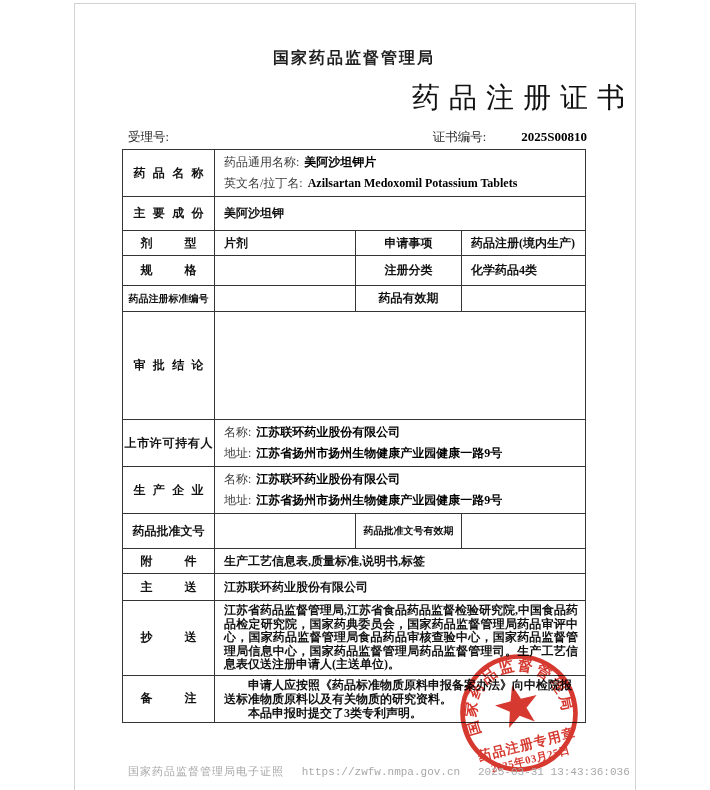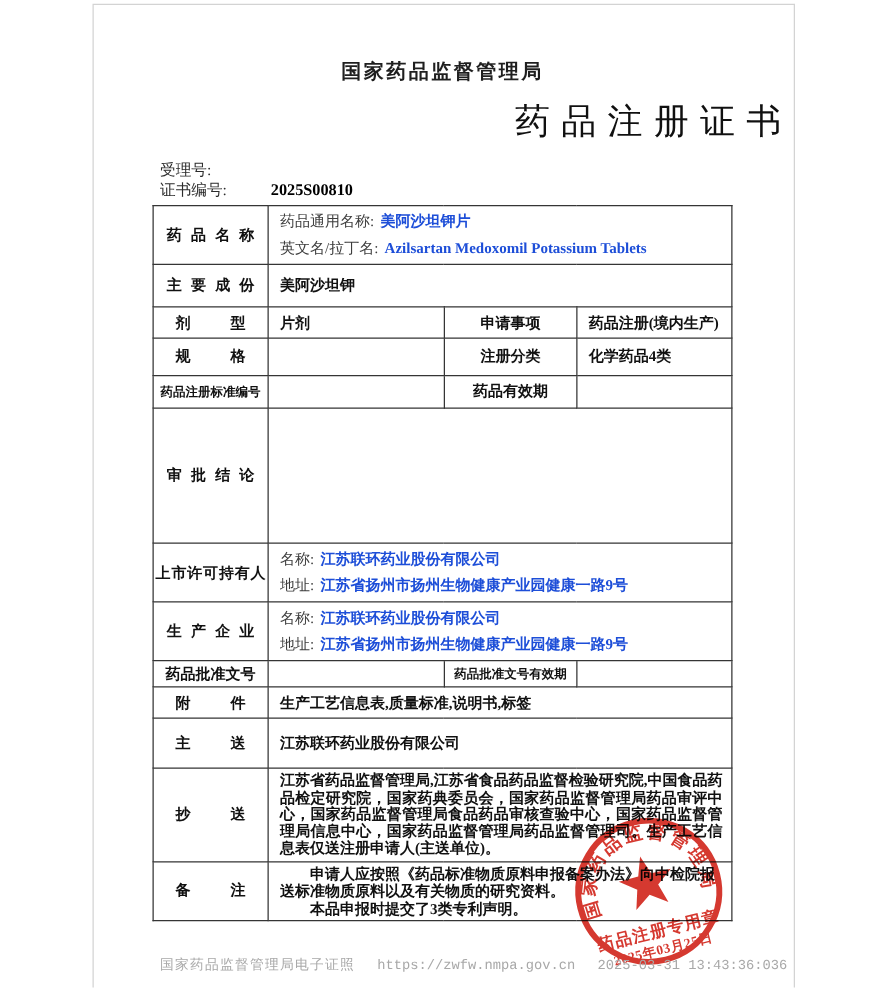--- a/index.html
+++ b/index.html
@@ -20,40 +20,40 @@
     font-family:"Liberation Sans","DejaVu Sans",sans-serif;
     font-size:16px;font-weight:700;letter-spacing:2px;color:#1f1f1f;line-height:22px;
   }
   .cert-title{
     margin:13px 0 0;text-align:right;
     font-size:28px;font-weight:500;letter-spacing:9px;color:#101010;line-height:32px;
     text-indent:9px;
   }
   .ref-row{
     display:flex;justify-content:space-between;align-items:baseline;
-    margin:15px 47px 0 54px;font-size:12.5px;color:#2b2b2b;line-height:15px;flex-direction:column;
+    margin:15px 47px 0 54px;font-size:12.5px;color:#2b2b2b;line-height:15px;
   }
   .ref-row b{font-size:13px;color:#000;margin-left:32px;}
   table.cert{
     width:463px;margin:4px auto 0;border-collapse:collapse;table-layout:fixed;
   }
   table.cert td{
     border:1px solid #353535;vertical-align:middle;
     font-size:12px;color:#111;overflow:hidden;
   }
   td.lab{text-align:center;font-weight:700;font-size:12.5px;padding:0 0;}
   td.lab.tight{font-size:10px;letter-spacing:0;}
   td.val{padding:2px 6px 2px 9px;font-weight:600;}
   .sp{display:inline-block;text-align:justify;text-align-last:justify;}
   .sp2{width:56px;}
   .sp4{width:70px;}
   .sp7{width:88px;}
   .kv{line-height:21px;white-space:nowrap;}
   .kv .k{font-weight:400;color:#3d3d3d;margin-right:5px;}
-  .kv .v{font-weight:700;color:#1d4ed8;}
+  .kv .v{font-weight:700;color:#000000;}
   td.cc-cell{
     font-size:11px;line-height:13.5px;font-weight:600;text-align:justify;
     padding:3px 7px 3px 9px;
   }
   td.rem-cell{font-size:11.5px;line-height:14px;font-weight:600;padding:2px 7px 2px 9px;}
   td.rem-cell p{margin:0;text-indent:2em;}
   .footer{
     position:absolute;left:128px;top:764px;width:480px;
     font-size:11px;color:#a8a8a8;letter-spacing:1px;white-space:nowrap;
   }
@@ -143,33 +143,33 @@
     </tr>
 
     <tr style="height:45px">
       <td class="lab"><span class="sp sp4">生产企业</span></td>
       <td class="val" colspan="3">
         <div class="kv"><span class="k">名称:</span><span class="v">江苏联环药业股份有限公司</span></div>
         <div class="kv"><span class="k">地址:</span><span class="v">江苏省扬州市扬州生物健康产业园健康一路9号</span></div>
       </td>
     </tr>
 
-    <tr style="height:21px">
+    <tr style="height:35px">
       <td class="lab">药品批准文号</td>
       <td class="val"></td>
       <td class="lab tight">药品批准文号有效期</td>
       <td class="val"></td>
     </tr>
 
     <tr style="height:25px">
       <td class="lab"><span class="sp sp2">附件</span></td>
       <td class="val" colspan="3">生产工艺信息表,质量标准,说明书,标签</td>
     </tr>
 
-    <tr style="height:40px">
+    <tr style="height:27px">
       <td class="lab"><span class="sp sp2">主送</span></td>
       <td class="val" colspan="3">江苏联环药业股份有限公司</td>
     </tr>
 
     <tr style="height:54px">
       <td class="lab"><span class="sp sp2">抄送</span></td>
       <td class="cc-cell" colspan="3">江苏省药品监督管理局,江苏省食品药品监督检验研究院,中国食品药品检定研究院，国家药典委员会，国家药品监督管理局药品审评中心，国家药品监督管理局食品药品审核查验中心，国家药品监督管理局信息中心，国家药品监督管理局药品监督管理司。生产工艺信息表仅送注册申请人(主送单位)。</td>
     </tr>
 
     <tr style="height:40px">

